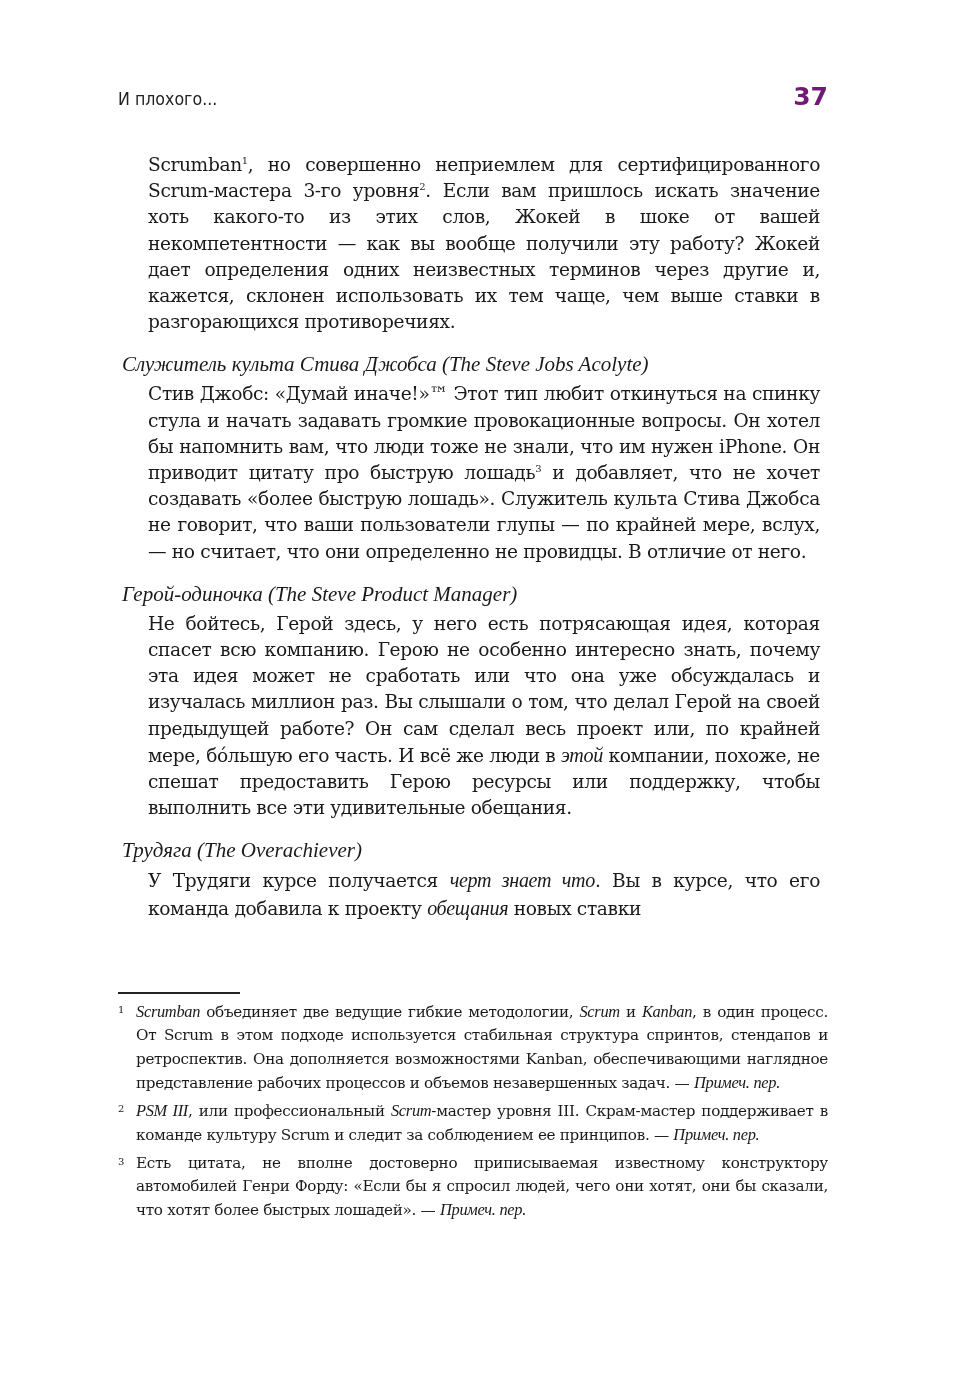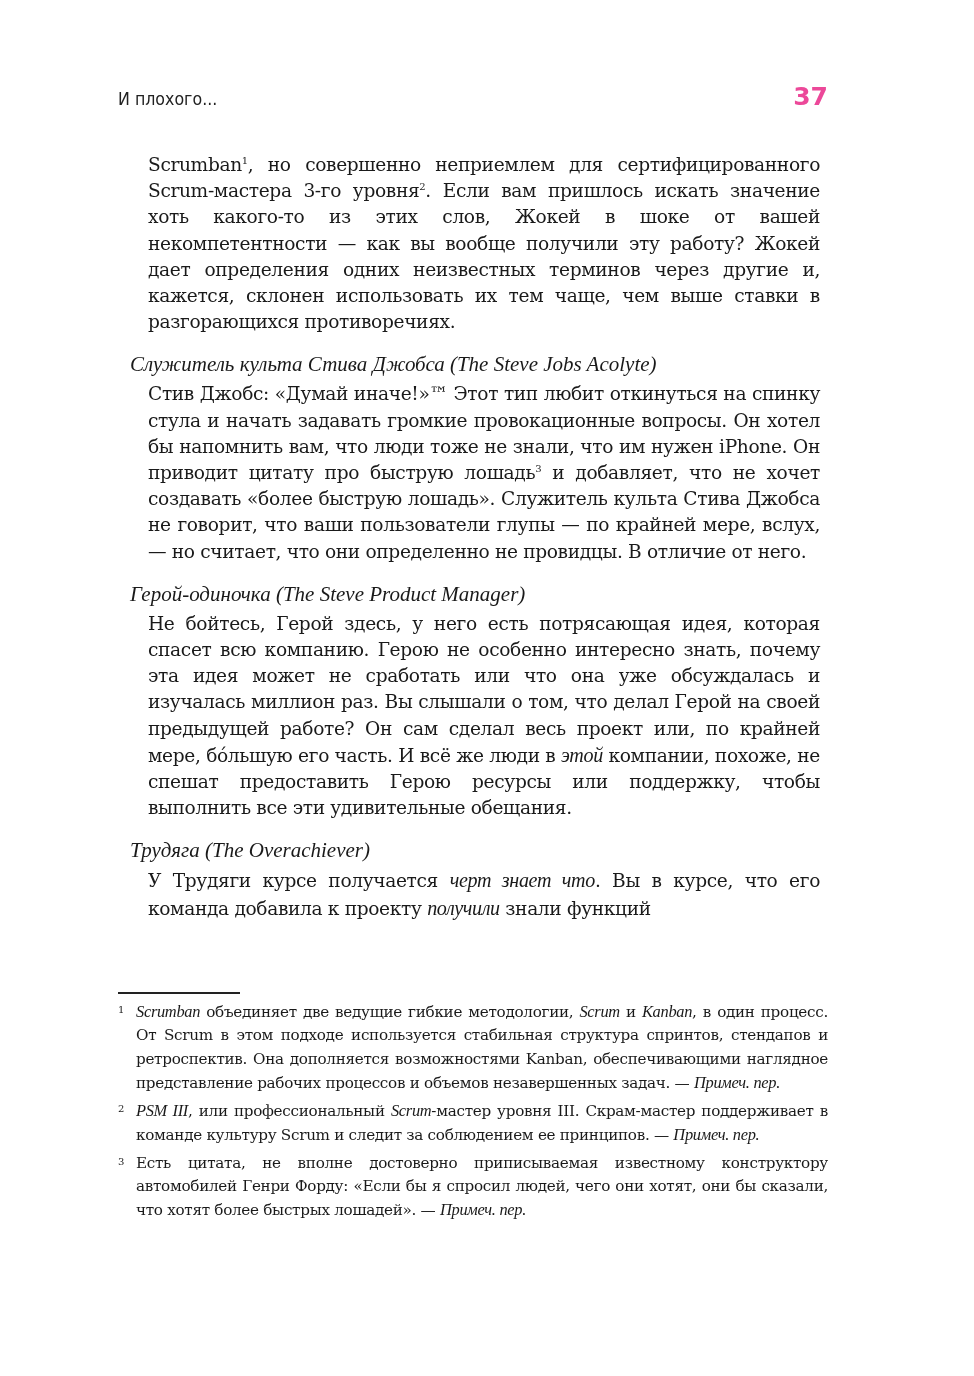--- a/index.html
+++ b/index.html
@@ -1,22 +1,22 @@
 <!DOCTYPE html>
 <html><head>
 <meta charset="utf-8">
 <style>
   html, body { margin: 0; padding: 0; background: #ffffff; }
   body { width: 974px; height: 1376px; position: relative; overflow: hidden; color: #1a1a1a; }
   .running-head { position: absolute; left: 118px; top: 82px; width: 710px; height: 34px; }
   .rh-title { position: absolute; left: 0; top: 6px; font-family: "DejaVu Sans", sans-serif; font-size: 18px; color: #222; transform: scaleX(0.88); transform-origin: left; }
-  .rh-page { position: absolute; right: 0; top: 0; font-family: "DejaVu Sans", sans-serif; font-weight: bold; font-size: 25px; color: #ec4899; text-align: right; }
+  .rh-page { position: absolute; right: 0; top: 0; font-family: "DejaVu Sans", sans-serif; font-weight: bold; font-size: 25px; color: #701a75; text-align: right; }
   .body { position: absolute; left: 118px; top: 152px; width: 710px; font-family: "DejaVu Serif", serif; }
   .para { font-size: 18.6px; line-height: 26.2px; text-align: justify; margin: 0 8px 0 30px; letter-spacing: -0.35px; }
-  .heading { font-family: "Liberation Serif", serif; font-style: italic; font-size: 21px; line-height: 26px; margin: 10px 0 0 12px; padding: 6px 0 4px 0; }
+  .heading { font-family: "Liberation Serif", serif; font-style: italic; font-size: 21px; line-height: 26px; margin: 10px 0 0 4px; padding: 6px 0 4px 0; }
   sup { font-size: 10px; line-height: 0; vertical-align: super; }
   .rule { position: absolute; left: 118px; top: 992px; width: 122px; height: 2px; background: #222; }
   .footnotes { position: absolute; left: 118px; top: 1000px; width: 710px; font-family: "DejaVu Serif", serif; }
   .fn { position: relative; padding-left: 18px; font-size: 15.2px; line-height: 23.3px; text-align: justify; letter-spacing: -0.3px; margin-bottom: 4px; }
   .fn-num { position: absolute; left: 0; top: -2px; font-size: 10px; }
   i { font-family: "Liberation Serif", serif; font-size: 1.08em; }
 </style>
 </head>
 <body>
 
@@ -28,21 +28,21 @@
 <div class="body">
   <p class="para"><span>Scrumban</span><sup>1</sup><span>, но совершенно неприемлем для сертифицированного Scrum-мастера 3-го уровня</span><sup>2</sup><span>. Если вам пришлось искать значение хоть какого-то из этих слов, Жокей в шоке от вашей некомпетентности — как вы вообще получили эту работу? Жокей дает определения одних неизвестных терминов через другие и, кажется, склонен использовать их тем чаще, чем выше ставки в разгорающихся противоречиях.</span></p>
 
   <div class="heading">Служитель культа Стива Джобса (The Steve Jobs Acolyte)</div>
   <p class="para"><span>Стив Джобс: «Думай иначе!»™ Этот тип любит откинуться на спинку стула и начать задавать громкие провокационные вопросы. Он хотел бы напомнить вам, что люди тоже не знали, что им нужен iPhone. Он приводит цитату про быструю лошадь</span><sup>3</sup><span> и добавляет, что не хочет создавать «более быструю лошадь». Служитель культа Стива Джобса не говорит, что ваши пользователи глупы — по крайней мере, вслух, — но считает, что они определенно не провидцы. В отличие от него.</span></p>
 
   <div class="heading">Герой-одиночка (The Steve Product Manager)</div>
   <p class="para"><span>Не бойтесь, Герой здесь, у него есть потрясающая идея, которая спасет всю компанию. Герою не особенно интересно знать, почему эта идея может не сработать или что она уже обсуждалась и изучалась миллион раз. Вы слышали о том, что делал Герой на своей предыдущей работе? Он сам сделал весь проект или, по крайней мере, бóльшую его часть. И всё же люди в </span><i>этой</i><span> компании, похоже, не спешат предоставить Герою ресурсы или поддержку, чтобы выполнить все эти удивительные обещания.</span></p>
 
   <div class="heading">Трудяга (The Overachiever)</div>
-  <p class="para"><span>У Трудяги курсе получается </span><i>черт знает что</i><span>. Вы в курсе, что его команда добавила к проекту </span><i>получили</i><span> знали функций</span></p>
+  <p class="para"><span>У Трудяги курсе получается </span><i>черт знает что</i><span>. Вы в курсе, что его команда добавила к проекту </span><i>обещания</i><span> новых ставки</span></p>
 </div>
 
 <div class="rule"></div>
 
 <div class="footnotes">
   <div class="fn">
     <span class="fn-num">1</span>
     <span><i>Scrumban</i><span> объединяет две ведущие гибкие методологии, </span><i>Scrum</i><span> и </span><i>Kanban</i><span>, в один процесс. От Scrum в этом подходе используется стабильная структура спринтов, стендапов и ретроспектив. Она дополняется возможностями Kanban, обеспечивающими наглядное представление рабочих процессов и объемов незавершенных задач. — </span><i>Примеч. пер.</i></span>
   </div>
   <div class="fn">

